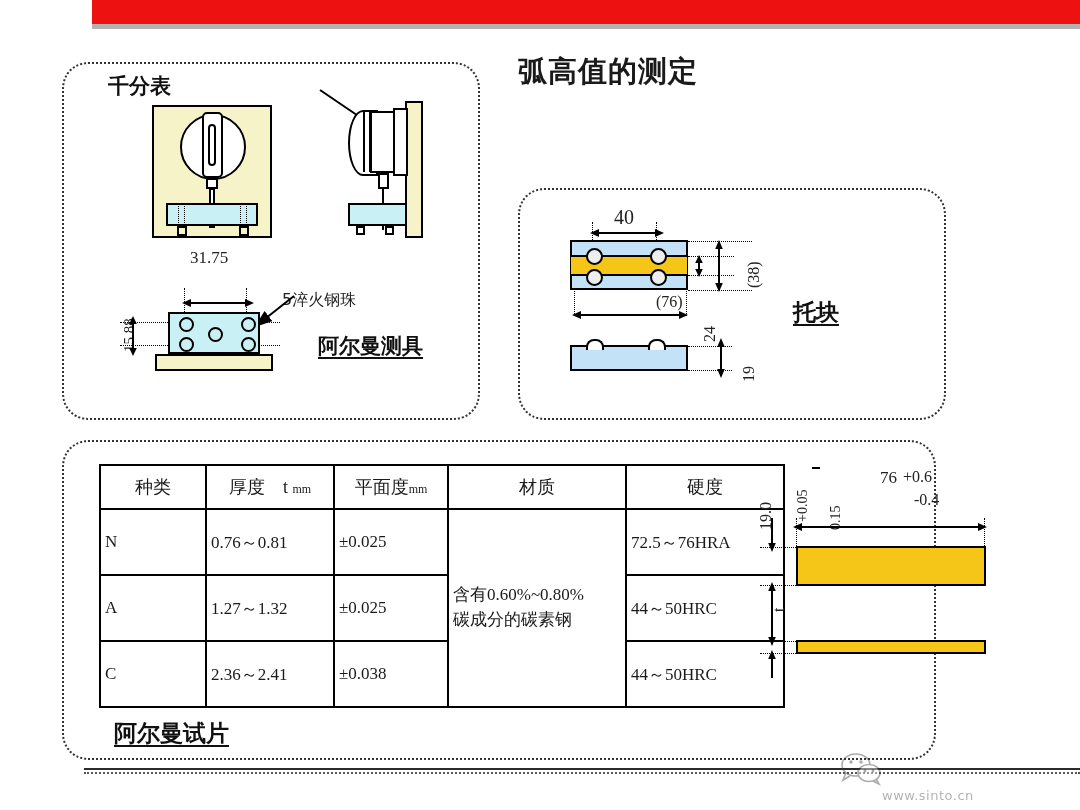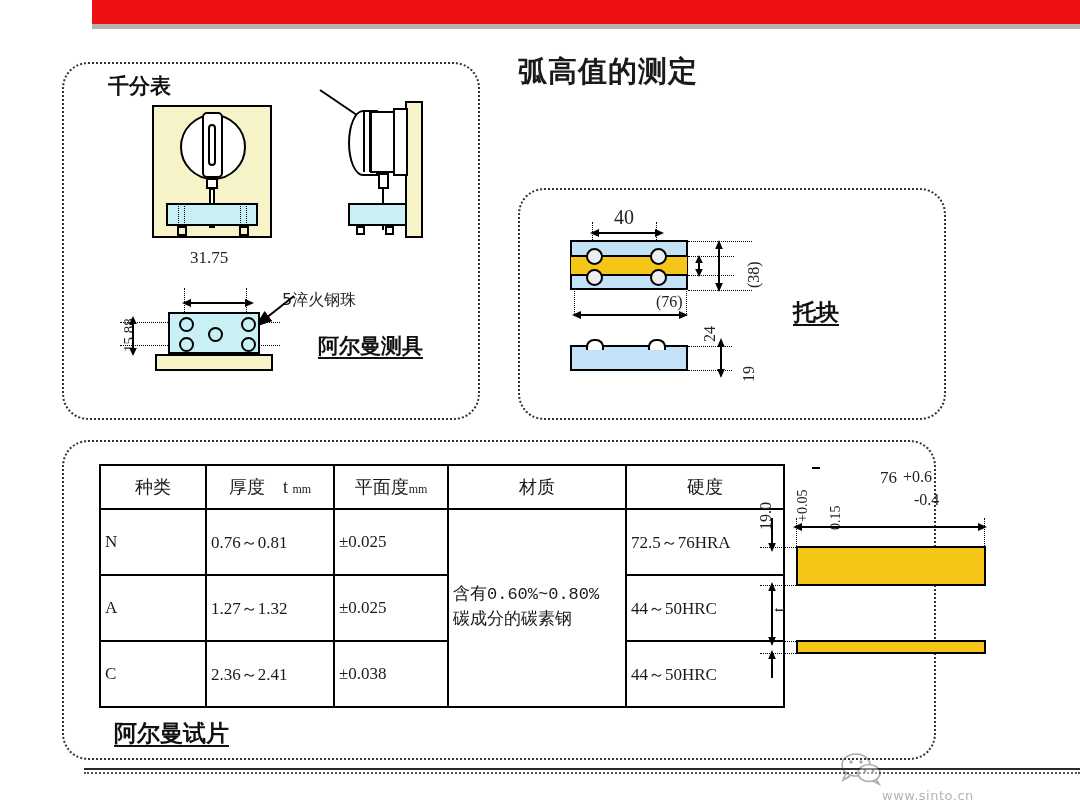--- a/index.html
+++ b/index.html
@@ -120,21 +120,21 @@
     padding: 0 4px;
   }
   .spec-table thead th { height: 42px; font-size: 18px; }
   .spec-table tbody td { height: 64px; font-size: 17px; }
   .col-kind  { width: 96px; }
   .col-thick { width: 118px; }
   .col-flat  { width: 104px; border-radius: 18px; }
   .col-mat   { width: 168px; }
   .col-hard  { width: 148px; }
   .hdr-sub { font-size: 12px; }
-  .mat-cell { font-family: Liberation Mono, monospace; font-size: 15px; line-height: 1.45; }
+  .mat-cell { font-family: Liberation Serif, serif; font-size: 15px; line-height: 1.45; }
 
   
   .footer-rule {
     position: absolute;
     left: 84px; top: 768px;
     width: 996px; height: 0;
     border-top: 2px solid #2b2b2b;
   }
   .footer-rule-dot {
     position: absolute;

